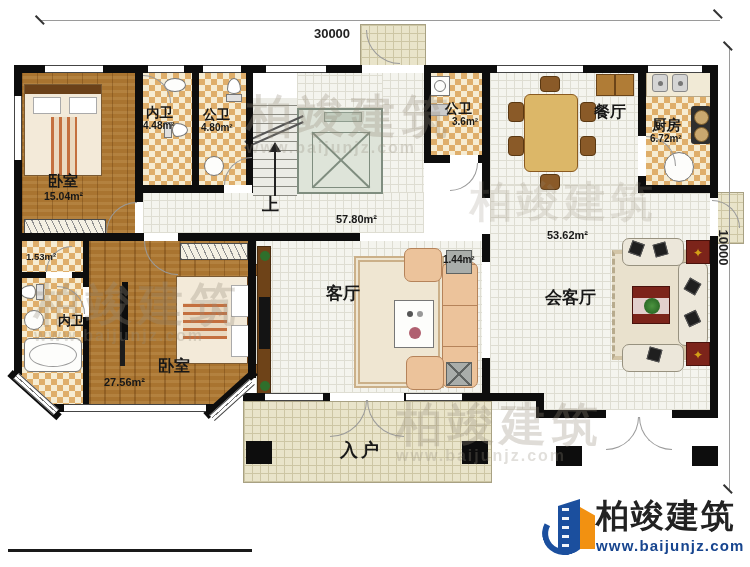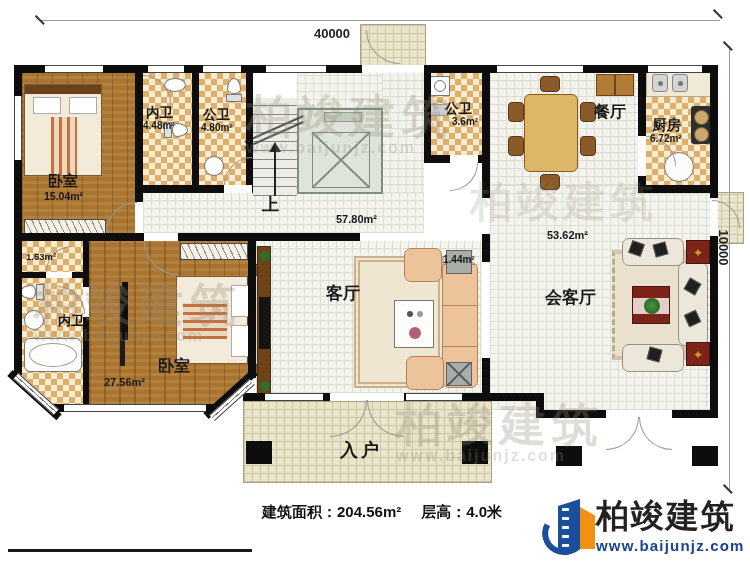--- a/index.html
+++ b/index.html
@@ -57,21 +57,21 @@
   .tb{z-index:10;color:#111;white-space:nowrap;}
 </style>
 </head>
 <body>
 
 <div id="canvas">
 
   <div class="abs dimline" style="left:40px;top:20px;width:680px;height:1px;"></div>
   <div class="abs tick" style="left:34px;top:19px;"></div>
   <div class="abs tick" style="left:712px;top:13px;"></div>
-  <div class="abs dim" style="left:300px;top:26px;width:64px;text-align:center;">40000</div>
+  <div class="abs dim" style="left:300px;top:26px;width:64px;text-align:center;">30000</div>
   <div class="abs dimline" style="left:729px;top:46px;width:1px;height:444px;"></div>
   <div class="abs tick" style="left:722px;top:45px;"></div>
   <div class="abs tick" style="left:722px;top:488px;"></div>
   <div class="abs dim" style="left:703px;top:240px;width:40px;text-align:center;transform:rotate(90deg);">10000</div>
 
   <div class="abs wood" style="left:22px;top:73px;width:113px;height:160px;"></div>
   <div class="abs check" style="left:143px;top:73px;width:49px;height:112px;"></div>
   <div class="abs check" style="left:199px;top:73px;width:47px;height:112px;"></div>
   <div class="abs tile" style="left:297px;top:73px;width:85px;height:35px;"></div>
   <div class="abs tile" style="left:382px;top:73px;width:42px;height:160px;"></div>
@@ -300,23 +300,20 @@
   <div class="abs lbl" style="left:545px;top:286px;font-size:17px;">会客厅</div>
   <div class="abs lbl" style="left:443px;top:254px;font-size:10px;">1.44m²</div>
   <div class="abs lbl" style="left:158px;top:356px;font-size:16px;">卧室</div>
   <div class="abs lbl" style="left:104px;top:376px;font-size:11px;">27.56m²</div>
   <div class="abs lbl" style="left:58px;top:312px;font-size:13px;">内卫</div>
   <div class="abs lbl" style="left:26px;top:251px;font-size:9.5px;">1.53m²</div>
   <div class="abs lbl" style="left:340px;top:438px;font-size:18px;letter-spacing:3px;">入户</div>
 
   <div class="abs tb" style="left:8px;top:518px;font-size:37px;font-weight:400;letter-spacing:1px;margin-top:48px;">首层平面图1:100</div>
   <div class="abs" style="left:8px;top:549px;width:244px;height:2.5px;background:#1a1a1a;z-index:10;"></div>
-  <div class="abs tb" style="left:262px;top:503px;font-size:15px;font-weight:bold;">
-    <span>建筑面积：</span><span>204.56m²</span><span style="display:inline-block;width:20px;"></span><span>层高：</span><span>4.0米</span>
-  </div>
   <div class="abs" style="left:542px;top:497px;width:52px;height:62px;z-index:10;">
     <div class="abs" style="left:0;top:14px;width:46px;height:44px;border:6px solid #1b4f9e;border-radius:50%;border-top-color:transparent;border-right-color:transparent;box-sizing:border-box;transform:rotate(-18deg);"></div>
     <div class="abs" style="left:16px;top:2px;width:22px;height:50px;background:#1b4f9e;clip-path:polygon(0 14%,100% 0,100% 100%,0 100%);background-image:repeating-linear-gradient(0deg,rgba(255,255,255,.95) 0 3px,transparent 3px 9px);background-size:7px 80%;background-repeat:no-repeat;background-position:4px 8px;"></div>
     <div class="abs" style="left:38px;top:10px;width:15px;height:42px;background:#f29111;clip-path:polygon(0 0,100% 20%,100% 100%,0 100%);"></div>
   </div>
   <div class="abs tb" style="left:596px;top:494px;font-size:33px;font-weight:800;letter-spacing:2px;color:#222;">柏竣建筑</div>
   <div class="abs tb" style="left:596px;top:537px;font-size:15px;font-weight:700;letter-spacing:1.2px;color:#17458f;">www.baijunjz.com</div>
 
 </div>
 

